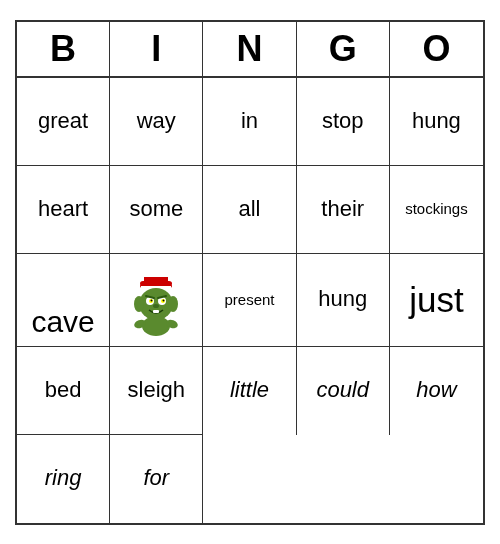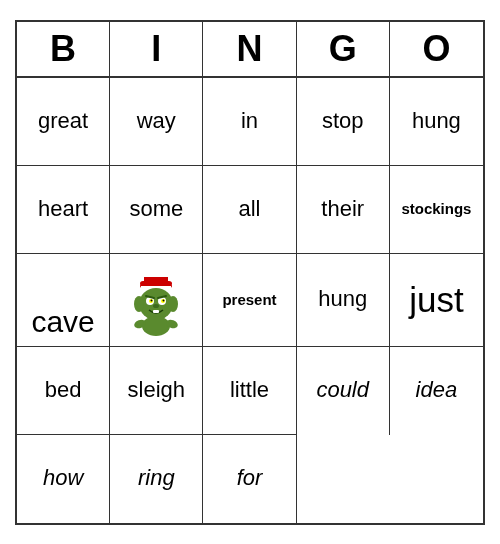--- a/index.html
+++ b/index.html
@@ -67,21 +67,20 @@
       font-style: italic;
     }
 
     .cell-text {
       font-size: 22px;
       line-height: 1.2;
     }
 
     .cell-text.small {
       font-size: 15px;
-      font-weight: bold;
     }
 
     .cell-text.large {
       font-size: 30px;
       margin-top: 44px;
     }
 
     .cell-text.medium-large {
       font-size: 35px;
     }
@@ -196,23 +195,20 @@
       <div class="bingo-cell">
         <span class="cell-text">sleigh</span>
       </div>
       <div class="bingo-cell">
         <span class="cell-text">little</span>
       </div>
       <div class="bingo-cell">
         <span class="cell-text">could</span>
       </div>
       <div class="bingo-cell">
-        <span class="cell-text">idea</span>
-      </div>
-      <div class="bingo-cell">
         <span class="cell-text">how</span>
       </div>
       <div class="bingo-cell">
         <span class="cell-text">ring</span>
       </div>
       <div class="bingo-cell">
         <span class="cell-text">for</span>
       </div>
     </div>
 </div>

